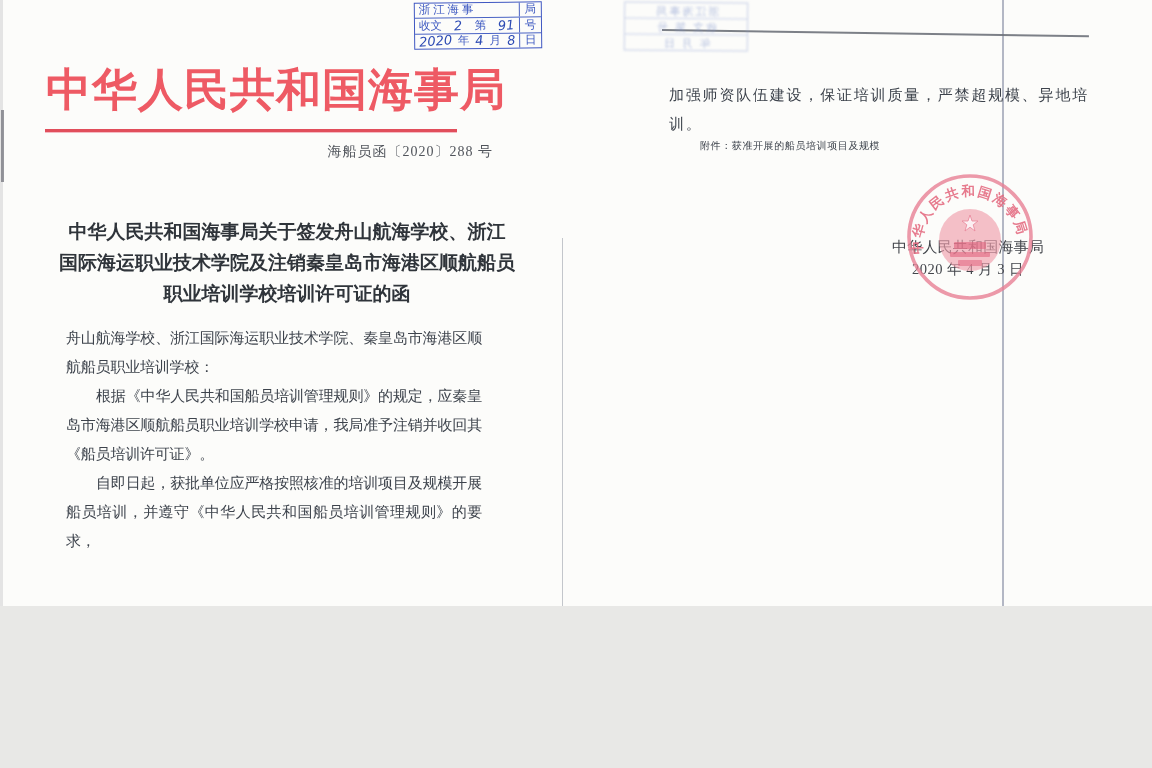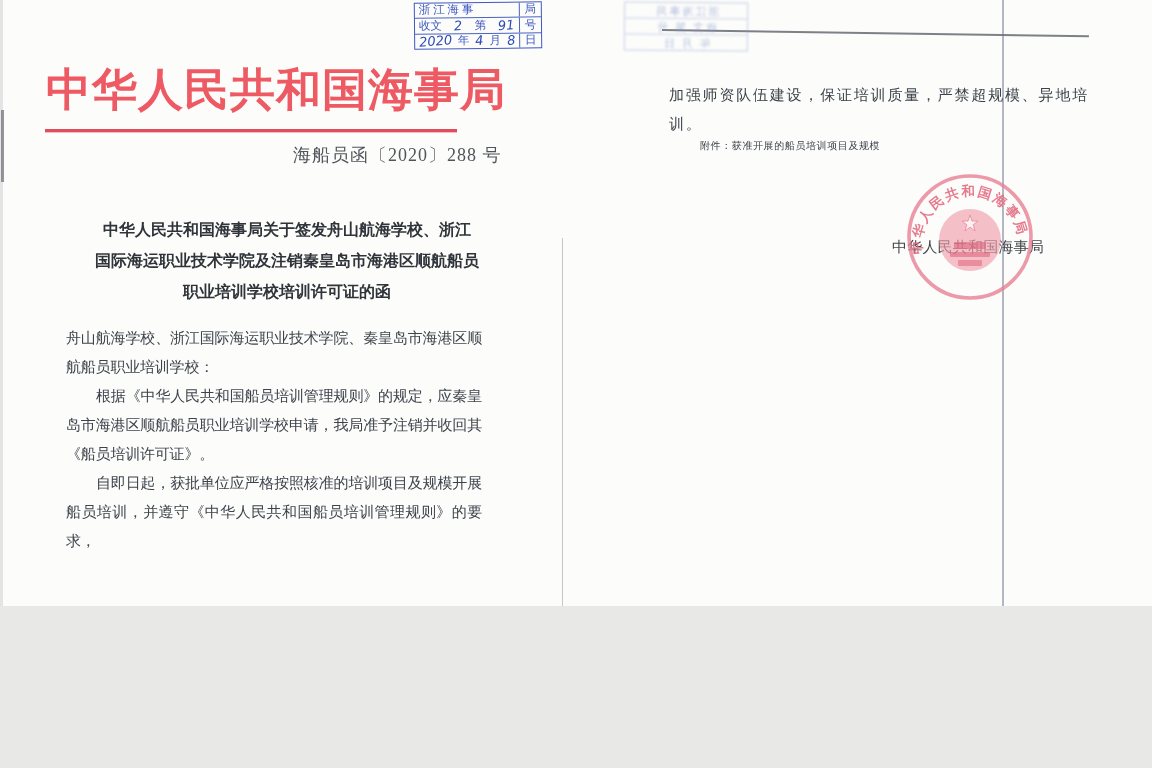--- a/index.html
+++ b/index.html
@@ -56,27 +56,27 @@
   .letterhead{
     position:absolute;left:36px;top:60px;width:480px;
     text-align:center;font-size:45px;font-weight:700;
     color:#ee5a64;letter-spacing:1px;
     font-family:"Liberation Serif","DejaVu Serif",serif;
     white-space:nowrap;
   }
   .red-rule{position:absolute;left:45px;top:129px;width:412px;height:3.2px;background:#e14e5b;box-shadow:0 1px 0 rgba(238,120,140,.5);}
   .doc-number{
     position:absolute;left:293px;top:143px;width:200px;
-    text-align:right;font-size:18px;color:#50545b;letter-spacing:1px;white-space:nowrap;
+    text-align:right;font-size:14px;color:#50545b;letter-spacing:1px;white-space:nowrap;
   }
   .doc-title{
     position:absolute;left:58px;top:216px;width:458px;
-    text-align:center;font-weight:700;font-size:16px;line-height:31px;
+    text-align:center;font-weight:700;font-size:19px;line-height:31px;
     color:#2f343a;
-    font-family:Liberation Mono, monospace;
+    font-family:Liberation Sans, sans-serif;
   }
   .body-text{
     position:absolute;left:66px;top:324px;width:416px;
     font-size:15px;line-height:29px;color:#3d434c;
     text-align:justify;letter-spacing:-0.2px;
   }
   .body-text p{margin:0;text-indent:2em;}
   .body-text p.flush{text-indent:0;}
   .bottom-rule{position:absolute;left:47px;top:726px;width:414px;height:3px;background:#ee5e78;box-shadow:0 -1px 0 rgba(245,150,170,.5),0 1px 0 rgba(245,150,170,.5);}
   
@@ -169,20 +169,21 @@
     <div class="brow">
         <span>年 月 日</span>
       </div>
   </div>
 
   <div class="continuation">加强师资队伍建设，保证培训质量，严禁超规模、异地培训。</div>
   <div class="attachment">附件：获准开展的船员培训项目及规模</div>
 
   <div class="signature">
     <div class="issuer">中华人民共和国海事局</div>
+    <div class="date">2020 年 4 月 3 日</div>
   </div>
 
   <svg class="seal" viewBox="0 0 134 134" xmlns="http://www.w3.org/2000/svg">
     <circle cx="67" cy="67" r="61" fill="none" stroke="#e87e93" stroke-width="3.6" opacity="0.9"></circle>
     <circle cx="67" cy="70" r="31" fill="#f09cab" opacity="0.72"></circle>
     <polygon points="67,45 69,51 75,51 70.2,54.8 72,61 67,57.2 62,61 63.8,54.8 59,51 65,51" fill="#fdeef1" stroke="#e5748b" stroke-width="0.8"></polygon>
     <rect x="51" y="72" width="32" height="7" fill="#e57088" opacity="0.85" rx="1"></rect>
     <rect x="47" y="82" width="40" height="5" fill="#e57088" opacity="0.85" rx="1"></rect>
     <rect x="55" y="90" width="24" height="6" fill="#e57088" opacity="0.8" rx="1"></rect>
     <defs>

